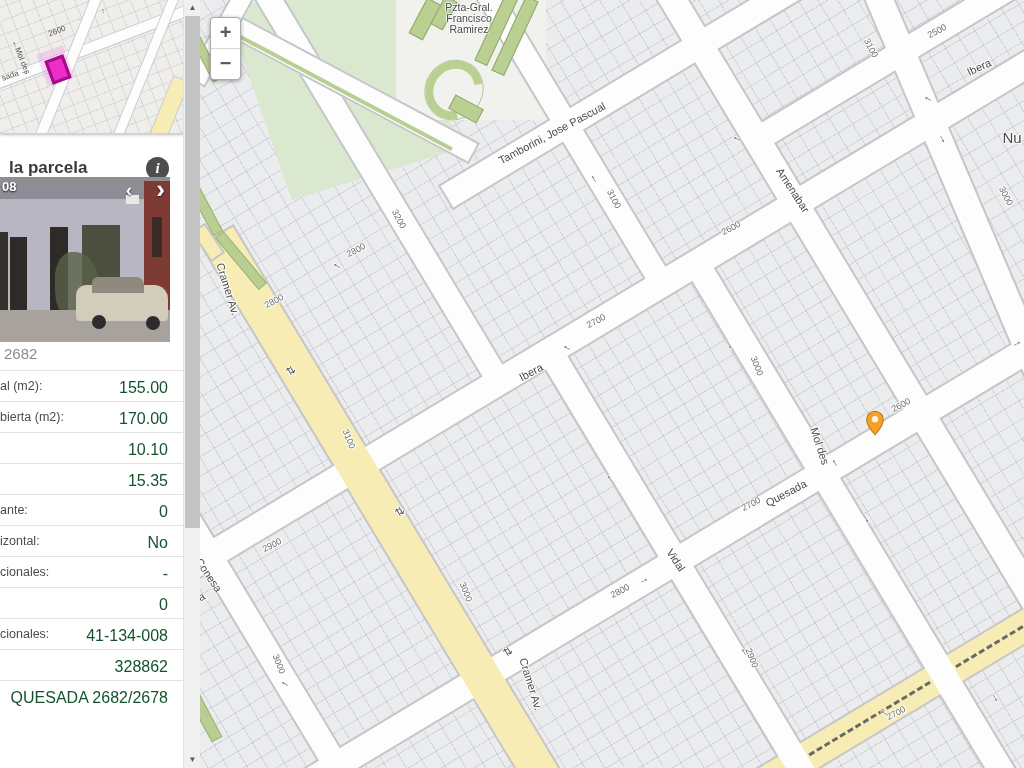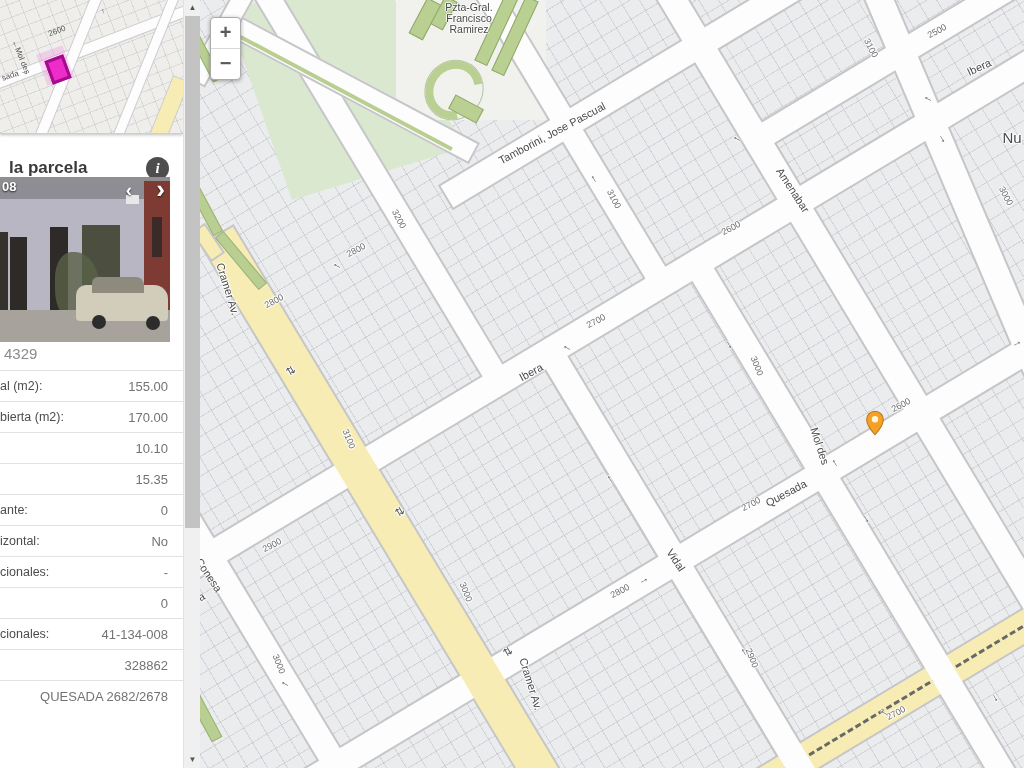--- a/index.html
+++ b/index.html
@@ -25,21 +25,21 @@
   #photo{position:absolute;left:0;top:177px;width:170px;height:165px;background:#9b9a9f;overflow:hidden;}
   .ph{position:absolute;}
   #photo-code{position:absolute;left:2px;top:2px;color:#fff;font-weight:bold;font-size:13px;text-shadow:0 1px 2px rgba(0,0,0,.8);}
   #photo-prev{position:absolute;right:38px;top:3px;color:#fff;font-size:19px;font-weight:bold;text-shadow:0 1px 2px rgba(0,0,0,.7);cursor:pointer;line-height:20px;}
   #photo-next{position:absolute;right:5px;top:0px;color:#fff;font-size:26px;font-weight:bold;text-shadow:0 1px 2px rgba(0,0,0,.7);cursor:pointer;line-height:24px;}
 
   #addr{position:absolute;left:4px;top:345px;font-size:15px;color:#8b8b8b;}
   #info-rows{position:absolute;left:0;top:370px;width:183px;}
   .irow{position:relative;width:183px;height:30px;border-top:1px solid #e2e2e2;}
   .irow .lab{position:absolute;left:0;top:8px;font-size:12.5px;font-weight:normal;color:#4c4c4c;white-space:nowrap;}
-  .irow .val{position:absolute;right:15px;top:8px;font-size:13px;color:#737373;white-space:nowrap;}
+  .irow .val{position:absolute;right:15px;top:8px;font-size:16px;color:#14532d;white-space:nowrap;}
 
   
   #vscroll{position:absolute;left:183px;top:0;width:17px;height:768px;background:#f0f0f0;border-left:1px solid #e2e2e2;}
   #vs-up,#vs-down{position:absolute;left:0;width:17px;height:16px;color:#565656;font-size:8px;text-align:center;line-height:16px;cursor:pointer;}
   #vs-up{top:0;} #vs-down{bottom:0;}
   #vs-thumb{position:absolute;left:1px;top:16px;width:15px;height:512px;background:#c3c3c3;cursor:pointer;}
 
   
   #map{position:absolute;left:200px;top:0;width:948px;height:768px;overflow:hidden;background:#ebecee;cursor:default;}
   #map .hatch{position:absolute;inset:-20px;
@@ -120,21 +120,21 @@
       <div class="ph" style="left:0;top:133px;width:170px;height:32px;background:#a7a39c;"></div>
       <div class="ph" style="left:76px;top:108px;width:92px;height:36px;background:#d2ccba;border-radius:10px 14px 4px 4px;"></div>
       <div class="ph" style="left:92px;top:100px;width:52px;height:16px;background:#8e8b7e;border-radius:6px 8px 0 0;"></div>
       <div class="ph" style="left:92px;top:138px;width:14px;height:14px;background:#2c2c2c;border-radius:50%;"></div>
       <div class="ph" style="left:146px;top:139px;width:14px;height:14px;background:#2c2c2c;border-radius:50%;"></div>
       <div id="photo-code">08</div>
       <div id="photo-prev">‹</div>
       <div id="photo-next">›</div>
     </div>
 
-    <div id="addr">4329</div>
+    <div id="addr">2682</div>
     <div id="info-rows">
         <div class="irow">
           <span class="lab">al (m2):</span>
           <span class="val">155.00</span>
         </div>
         <div class="irow">
           <span class="lab">bierta (m2):</span>
           <span class="val">170.00</span>
         </div>
         <div class="irow">

